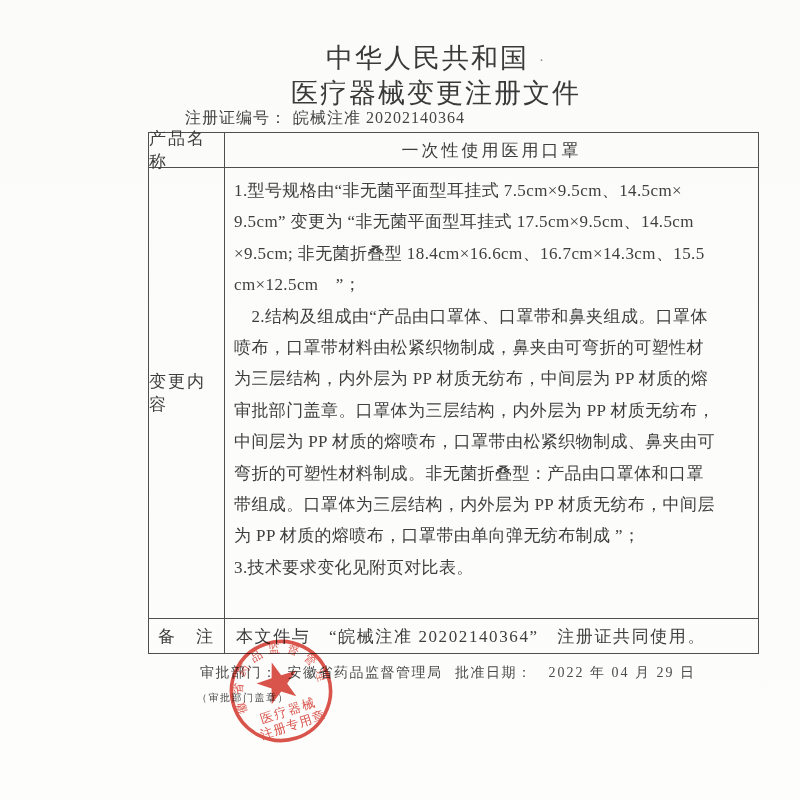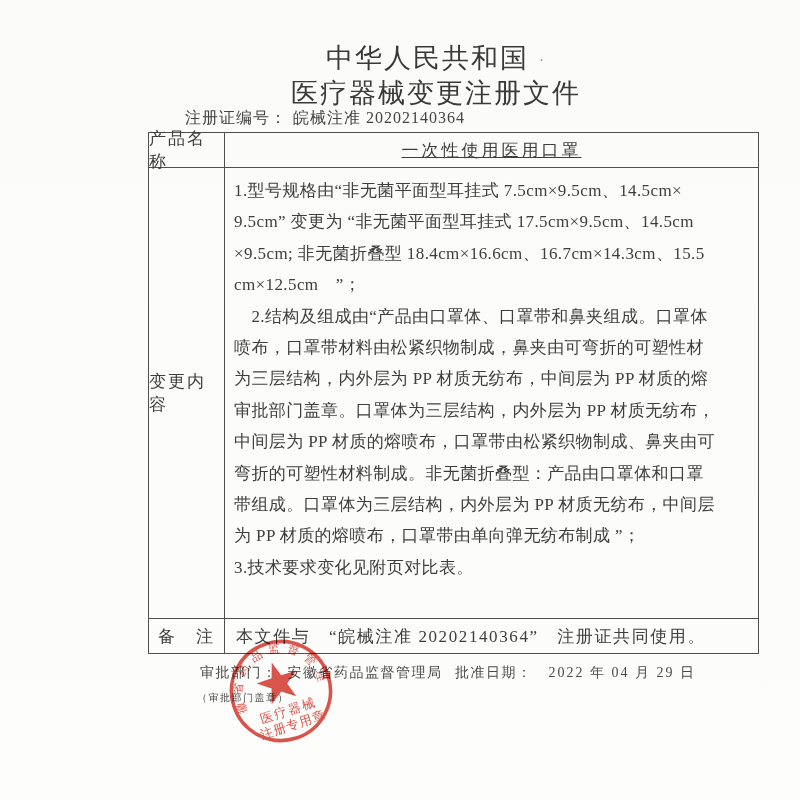--- a/index.html
+++ b/index.html
@@ -24,21 +24,21 @@
   }
   .t-row{display:flex;box-sizing:border-box;}
   .t-row + .t-row{border-top:1.5px solid #4f4f4f;}
   .t-label{
     width:76px;box-sizing:border-box;border-right:1.5px solid #4f4f4f;
     display:flex;align-items:center;justify-content:center;
     font-size:17px;letter-spacing:2px;color:#3e3e3e;flex:none;
   }
   .t-content{flex:1;box-sizing:border-box;font-size:17px;color:#3e3e3e;}
   .row-product{height:34px;}
-  .row-product .t-content{display:flex;align-items:center;justify-content:center;letter-spacing:3px;text-decoration:underline;}
+  .row-product .t-content{display:flex;align-items:center;justify-content:center;letter-spacing:3px;}
   .row-change{height:451px;}
   .row-change .t-content{padding:7px 6px 0 9px;}
   .change-line{line-height:31.4px;white-space:nowrap;letter-spacing:0.4px;}
   .row-remark{height:35px;}
   .row-remark .t-content{display:flex;align-items:center;padding-left:11px;letter-spacing:1.6px;}
   
   .footer-dept{position:absolute;left:200px;top:664px;font-size:14px;letter-spacing:1.5px;color:#4a4a4a;}
   .footer-dept .val{margin-left:10px;}
   .footer-stamp-note{position:absolute;left:197px;top:691px;font-size:10px;letter-spacing:1.5px;color:#4a4a4a;}
   .footer-date{position:absolute;left:455px;top:664px;font-size:14px;letter-spacing:1.5px;color:#4a4a4a;}

